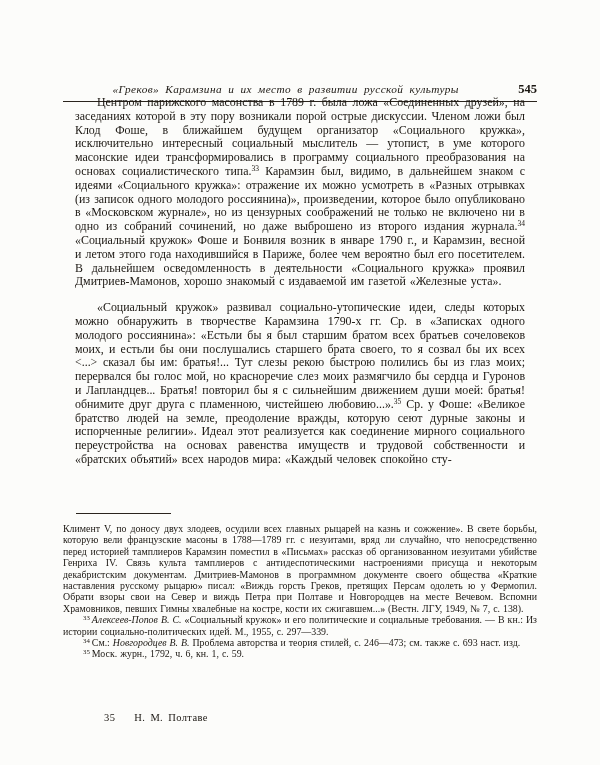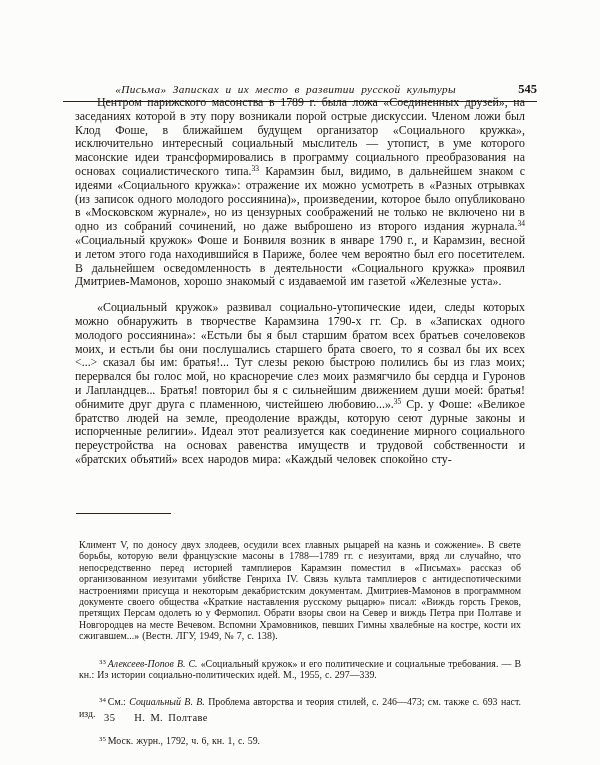--- a/index.html
+++ b/index.html
@@ -77,21 +77,21 @@
     position: absolute;
     top: 523px;
     left: 63px;
     width: 474px;
     font-size: 9.9px;
     line-height: 11.4px;
     text-align: justify;
     word-spacing: 0.5px;
   }
   .footnotes p {
-    margin: 16px;
+    margin: 0;
   }
   .footnotes p.fn {
     text-indent: 20px;
   }
   .footnotes p.fn-cont {
     text-indent: 0;
   }
   .fn-author {
     font-style: italic;
   }
@@ -113,35 +113,35 @@
     margin-left: 16px;
     word-spacing: 2px;
   }
 </style>
 </head>
 <body>
 
 <div class="page">
 
   <header class="running-head">
-    <span class="rh-title">«Письма» Записках и их место в развитии русской культуры</span>
+    <span class="rh-title">«Греков» Карамзина и их место в развитии русской культуры</span>
     <span class="rh-num">545</span>
   </header>
 
   <main class="body-text">
     <p><span>Центром парижского масонства в 1789 г. была ложа «Соединенных друзей», на заседаниях которой в эту пору возникали порой острые дискуссии. Членом ложи был Клод Фоше, в ближайшем будущем организатор «Социального кружка», исключительно интересный социальный мыслитель — утопист, в уме которого масонские идеи трансформировались в программу социального преобразования на основах социалистического типа.</span><sup class="fn-ref">33</sup><span> Карамзин был, видимо, в дальнейшем знаком с идеями «Социального кружка»: отражение их можно усмотреть в «Разных отрывках (из записок одного молодого россиянина)», произведении, которое было опубликовано в «Московском журнале», но из цензурных соображений не только не включено ни в одно из собраний сочинений, но даже выброшено из второго издания журнала.</span><sup class="fn-ref">34</sup><span> «Социальный кружок» Фоше и Бонвиля возник в январе 1790 г., и Карамзин, весной и летом этого года находившийся в Париже, более чем вероятно был его посетителем. В дальнейшем осведомленность в деятельности «Социального кружка» проявил Дмитриев-Мамонов, хорошо знакомый с издаваемой им газетой «Железные уста».</span></p>
     <p><span>«Социальный кружок» развивал социально-утопические идеи, следы которых можно обнаружить в творчестве Карамзина 1790-х гг. Ср. в «Записках одного молодого россиянина»: «Естьли бы я был старшим братом всех братьев сочеловеков моих, и естьли бы они послушались старшего брата своего, то я созвал бы их всех &lt;...&gt; сказал бы им: братья!... Тут слезы рекою быстрою полились бы из глаз моих; перервался бы голос мой, но красноречие слез моих размягчило бы сердца и Гуронов и Лапландцев... Братья! повторил бы я с сильнейшим движением души моей: братья! обнимите друг друга с пламенною, чистейшею любовию...».</span><sup class="fn-ref">35</sup><span> Ср. у Фоше: «Великое братство людей на земле, преодоление вражды, которую сеют дурные законы и испорченные религии». Идеал этот реализуется как соединение мирного социального переустройства на основах равенства имуществ и трудовой собственности и «братских объятий» всех народов мира: «Каждый человек спокойно сту-</span></p>
   </main>
 
   <div class="fn-sep"></div>
 
   <section class="footnotes">
     <p class="fn-cont">Климент V, по доносу двух злодеев, осудили всех главных рыцарей на казнь и сожжение». В свете борьбы, которую вели французские масоны в 1788—1789 гг. с иезуитами, вряд ли случайно, что непосредственно перед историей тамплиеров Карамзин поместил в «Письмах» рассказ об организованном иезуитами убийстве Генриха IV. Связь культа тамплиеров с антидеспотическими настроениями присуща и некоторым декабристским документам. Дмитриев-Мамонов в программном документе своего общества «Краткие наставления русскому рыцарю» писал: «Виждь горсть Греков, претящих Персам одолеть ю у Фермопил. Обрати взоры свои на Север и виждь Петра при Полтаве и Новгородцев на месте Вечевом. Вспомни Храмовников, певших Гимны хвалебные на костре, кости их сжигавшем...» (Вестн. ЛГУ, 1949, № 7, с. 138).</p>
     <p class="fn"><sup class="fn-marker">33</sup><span class="fn-author">Алексеев-Попов В. С.</span><span> «Социальный кружок» и его политические и социальные требования. — В кн.: Из истории социально-политических идей. М., 1955, с. 297—339.</span></p>
-    <p class="fn"><sup class="fn-marker">34</sup><span>См.: </span><span class="fn-author">Социальный В. В.</span><span> Проблема авторства и теория стилей, с. 246—473; см. также с. 693 наст. изд.</span></p>
+    <p class="fn"><sup class="fn-marker">34</sup><span>См.: </span><span class="fn-author">Новгородцев В. В.</span><span> Проблема авторства и теория стилей, с. 246—473; см. также с. 693 наст. изд.</span></p>
     <p class="fn"><sup class="fn-marker">35</sup><span>Моск. журн., 1792, ч. 6, кн. 1, с. 59.</span></p>
   </section>
 
   <footer class="signature">
     <span class="sig-num">35</span>
     <span class="sig-title">Н. М. Полтаве</span>
   </footer>
 
 </div>
 

